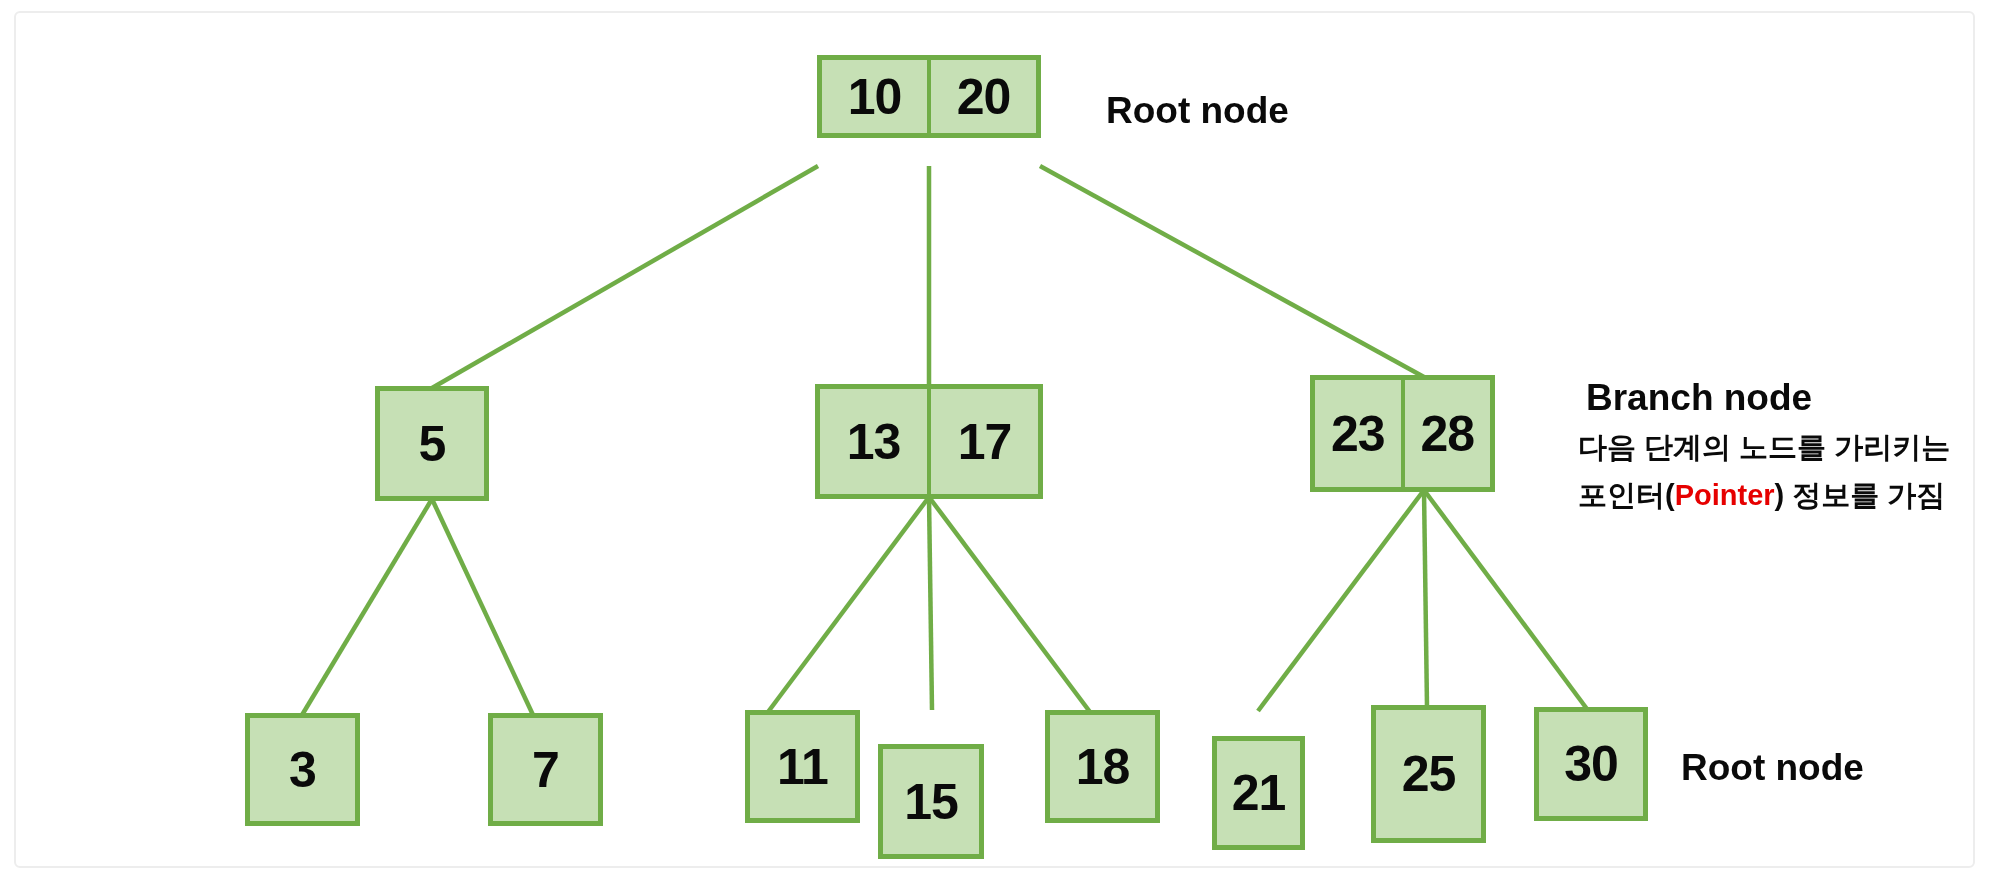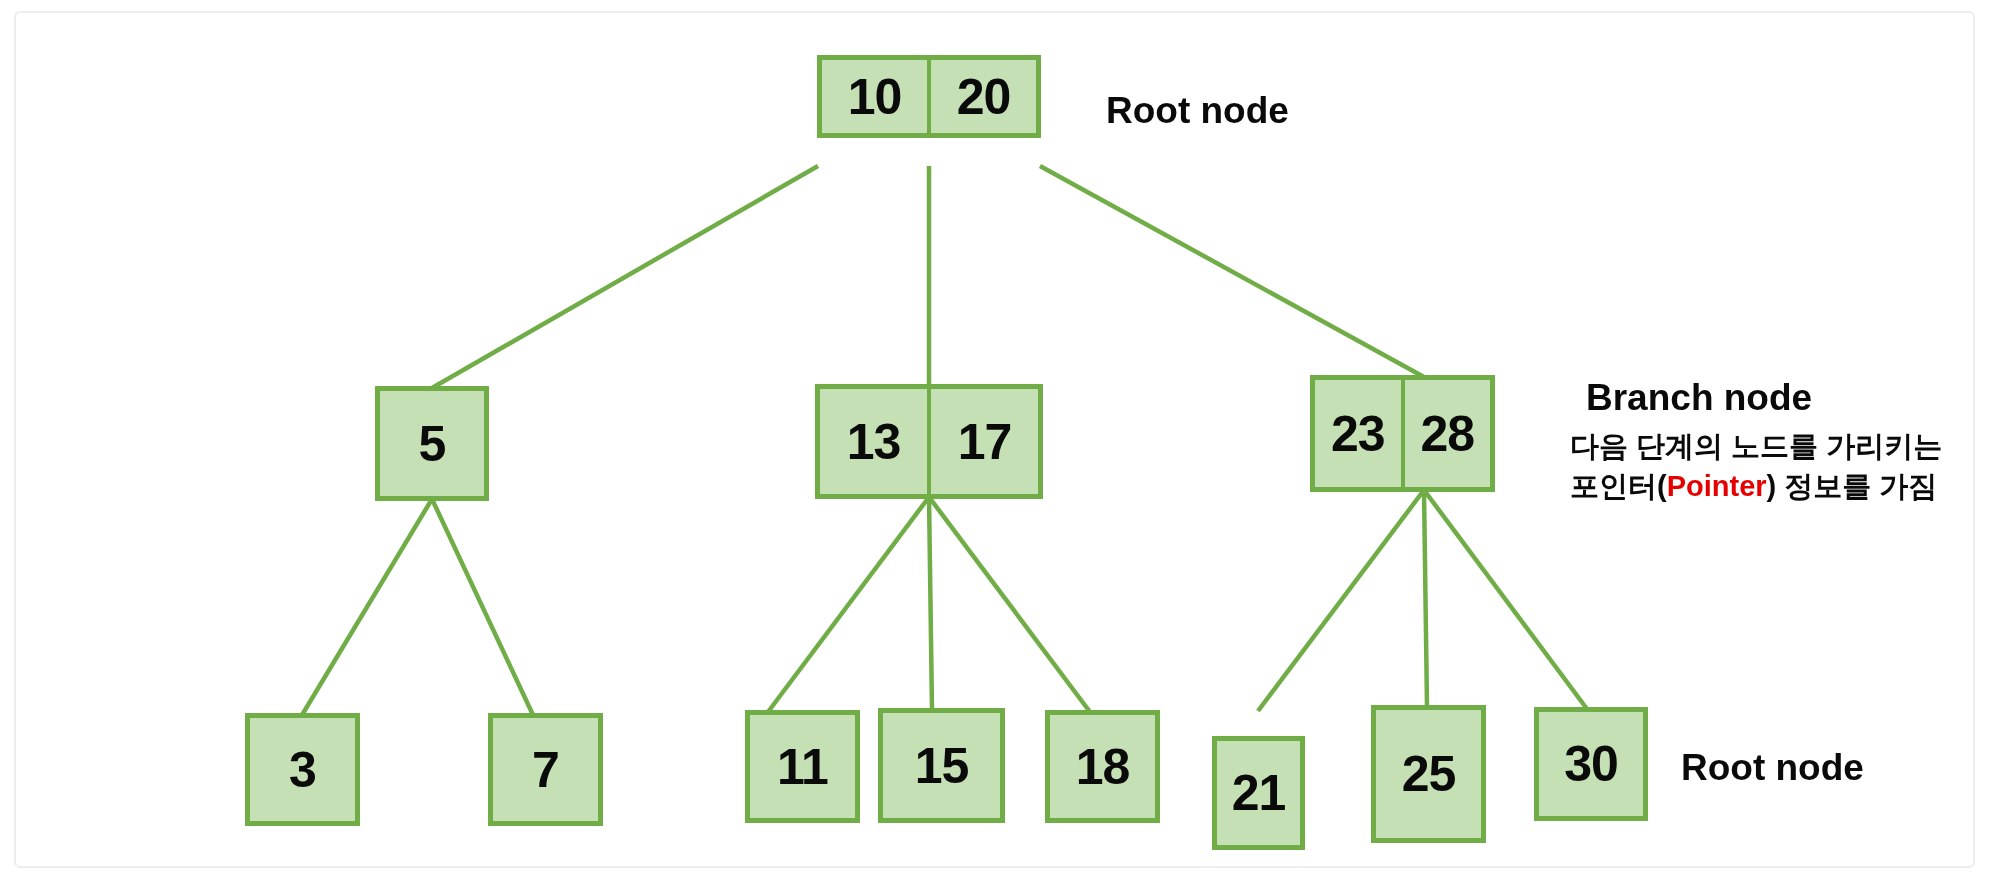--- a/index.html
+++ b/index.html
@@ -67,21 +67,21 @@
     z-index: 3;
     color: var(--ink, #0a0a0a);
     font-weight: 700;
     white-space: nowrap;
   }
   .label-root  { left: 1106px; top: 90px;  font-size: 37px; }
   .label-leaf  { left: 1681px; top: 747px; font-size: 37px; }
 
   .branch-block { left: 1570px; top: 377px; }
   .branch-title { font-size: 37px; margin: 0 0 7px 16px; font-weight: 700; }
-  .branch-desc  { font-size: 29px; line-height: 40px; font-weight: 700; margin: 0; }
+  .branch-desc  { font-size: 29px; line-height: 40px; font-weight: 700; margin: 8px; }
   .pointer-red  { color: var(--pointer-red, #e60000); }
 </style>
 </head>
 <body>
 
 <div class="stage">
 
   <div class="card"></div>
 
   <svg class="edges" viewBox="0 0 1994 888" xmlns="http://www.w3.org/2000/svg">
@@ -116,21 +116,21 @@
       </div>
       <div class="node" style="left: 245px; top: 713px; width: 115px; height: 113px;">
         <div class="cell">3</div>
       </div>
       <div class="node" style="left: 488px; top: 713px; width: 115px; height: 113px;">
         <div class="cell">7</div>
       </div>
       <div class="node" style="left: 709px; top: 710px; width: 115px; height: 113px; margin-left: 36px;">
         <div class="cell">11</div>
       </div>
-      <div class="node" style="left: 878px; top: 708px; width: 127px; height: 115px;">
+      <div class="node" style="left: 878px; top: 744px; width: 106px; height: 115px;">
         <div class="cell">15</div>
       </div>
       <div class="node" style="left: 1045px; top: 710px; width: 115px; height: 113px;">
         <div class="cell">18</div>
       </div>
       <div class="node" style="left: 1212px; top: 736px; width: 93px; height: 114px;">
         <div class="cell">21</div>
       </div>
       <div class="node" style="left: 1371px; top: 705px; width: 115px; height: 138px;">
         <div class="cell">25</div>

